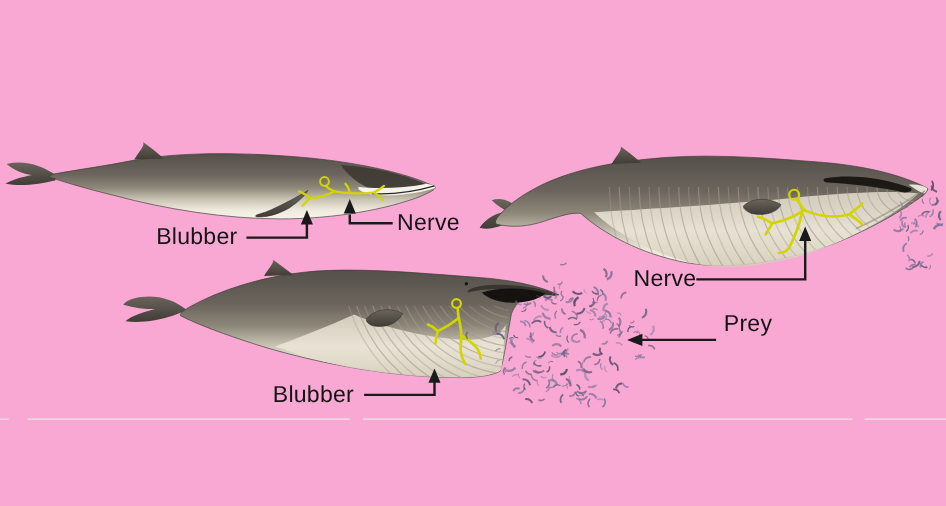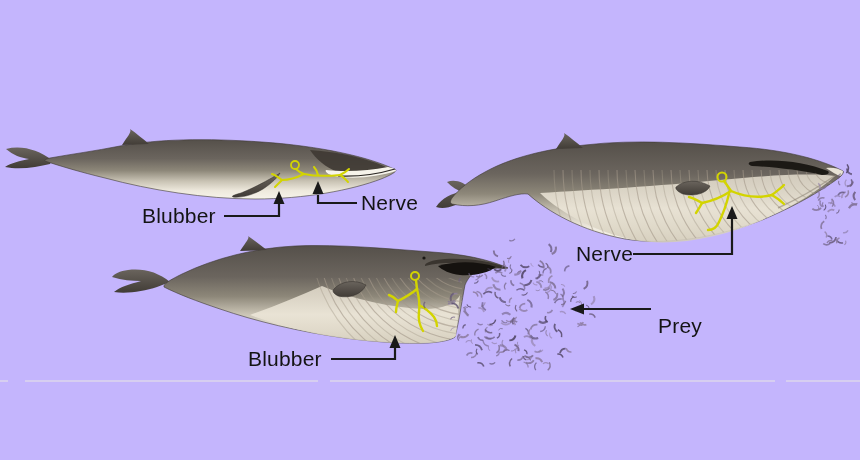--- a/index.html
+++ b/index.html
@@ -1,29 +1,29 @@
 <!DOCTYPE html>
 <html><head>
 <meta charset="utf-8">
 <style>
   html,body{margin:0;padding:0;background:#ffffff;}
   #stage{
-    position:relative;width:860px;height:460px;background:#c4b5fd;overflow:hidden;
+    position:relative;width:860px;height:460px;background:#f9a8d4;overflow:hidden;
     font-family:"Liberation Sans","DejaVu Sans",sans-serif;
   }
   #art{position:absolute;left:0;top:0;}
   .lbl{
     position:absolute;font-size:21px;line-height:24px;color:#141414;
     letter-spacing:0.2px;white-space:nowrap;
   }
   .lbl-blubber1{left:142px;top:204px;}
   .lbl-nerve1{left:361px;top:191px;}
   .lbl-nerve2{left:576px;top:242px;}
   .lbl-blubber3{left:248px;top:347px;}
-  .lbl-prey{left:658px;top:314px;text-align:center;}
+  .lbl-prey{left:658px;top:283px;text-align:center;}
 </style>
 </head>
 <body>
 
 <div id="stage">
 
 <svg id="art" width="860" height="460" viewBox="0 0 860 460" xmlns="http://www.w3.org/2000/svg">
   <defs>
     <linearGradient id="bodyGrad" x1="0" y1="0" x2="0" y2="1">
       <stop offset="0" stop-color="#55504a"></stop>

